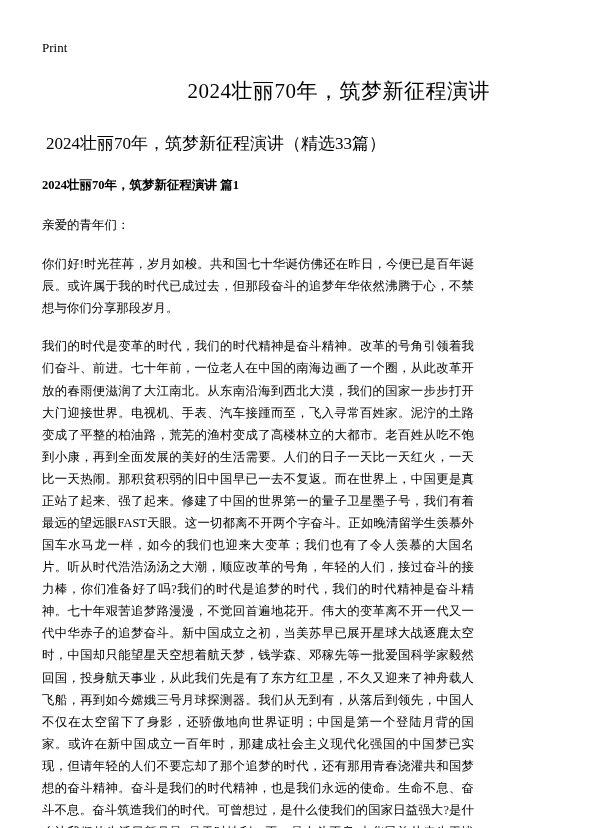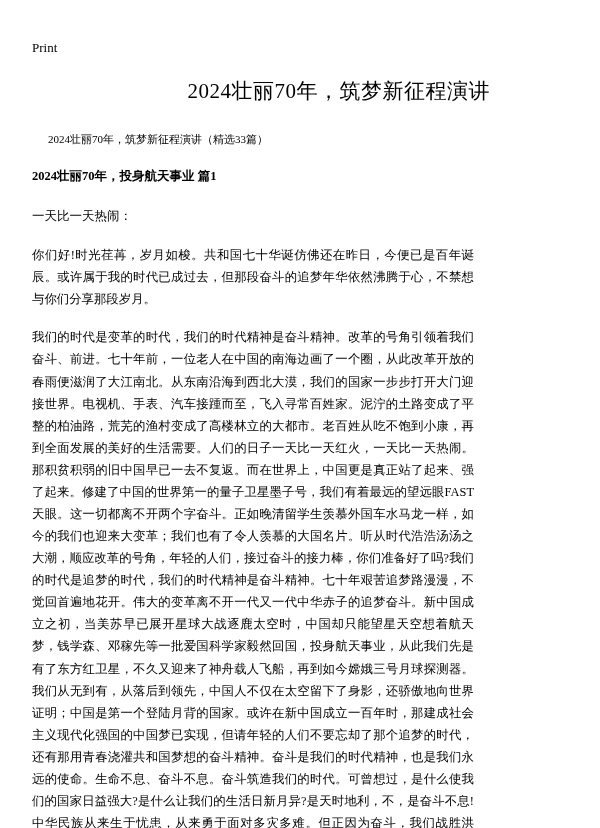--- a/index.html
+++ b/index.html
@@ -12,41 +12,41 @@
     height: 828px;
     font-family: "Liberation Serif", serif;
     color: #000000;
     overflow: hidden;
   }
   .page {
     position: relative;
     width: 532px;
     height: 828px;
     box-sizing: border-box;
-    padding: 40px 42px 20px 32px;
+    padding: 40px 42px 20px 42px;
   }
   .print-label {
     font-family: "Liberation Serif", serif;
     font-size: 13px;
     color: #000;
     margin: 0 0 22px 0;
     line-height: 1.2;
   }
   .doc-title {
     text-align: right;
     font-family: "Liberation Serif", serif;
     font-size: 21px;
     font-weight: normal;
     letter-spacing: 0.5px;
     margin: 8px 0 26px 0;
     line-height: 1.3;
   }
   .subtitle {
-    font-size: 11px;
-    margin: 0 0 20px 16px;
+    font-size: 17px;
+    margin: 0 0 20px 4px;
     line-height: 1.5;
   }
   .section-heading {
     font-size: 12.5px;
     font-weight: bold;
     margin: 0 0 20px 0;
     line-height: 1.5;
   }
   .salutation {
     font-size: 12.5px;
@@ -68,21 +68,21 @@
 <body>
 
 <div class="page">
 
   <div class="print-label">Print</div>
 
   <h1 class="doc-title">2024壮丽70年，筑梦新征程演讲</h1>
 
   <p class="subtitle">2024壮丽70年，筑梦新征程演讲（精选33篇）</p>
 
-  <p class="section-heading">2024壮丽70年，投身航天事业 篇1</p>
+  <p class="section-heading">2024壮丽70年，筑梦新征程演讲 篇1</p>
 
-  <p class="salutation">一天比一天热闹：</p>
+  <p class="salutation">亲爱的青年们：</p>
 
   <p class="para">你们好!时光荏苒，岁月如梭。共和国七十华诞仿佛还在昨日，今便已是百年诞辰。或许属于我的时代已成过去，但那段奋斗的追梦年华依然沸腾于心，不禁想与你们分享那段岁月。</p>
 
   <p class="para">我们的时代是变革的时代，我们的时代精神是奋斗精神。改革的号角引领着我们奋斗、前进。七十年前，一位老人在中国的南海边画了一个圈，从此改革开放的春雨便滋润了大江南北。从东南沿海到西北大漠，我们的国家一步步打开大门迎接世界。电视机、手表、汽车接踵而至，飞入寻常百姓家。泥泞的土路变成了平整的柏油路，荒芜的渔村变成了高楼林立的大都市。老百姓从吃不饱到小康，再到全面发展的美好的生活需要。人们的日子一天比一天红火，一天比一天热闹。那积贫积弱的旧中国早已一去不复返。而在世界上，中国更是真正站了起来、强了起来。修建了中国的世界第一的量子卫星墨子号，我们有着最远的望远眼FAST天眼。这一切都离不开两个字奋斗。正如晚清留学生羡慕外国车水马龙一样，如今的我们也迎来大变革；我们也有了令人羡慕的大国名片。听从时代浩浩汤汤之大潮，顺应改革的号角，年轻的人们，接过奋斗的接力棒，你们准备好了吗?我们的时代是追梦的时代，我们的时代精神是奋斗精神。七十年艰苦追梦路漫漫，不觉回首遍地花开。伟大的变革离不开一代又一代中华赤子的追梦奋斗。新中国成立之初，当美苏早已展开星球大战逐鹿太空时，中国却只能望星天空想着航天梦，钱学森、邓稼先等一批爱国科学家毅然回国，投身航天事业，从此我们先是有了东方红卫星，不久又迎来了神舟载人飞船，再到如今嫦娥三号月球探测器。我们从无到有，从落后到领先，中国人不仅在太空留下了身影，还骄傲地向世界证明；中国是第一个登陆月背的国家。或许在新中国成立一百年时，那建成社会主义现代化强国的中国梦已实现，但请年轻的人们不要忘却了那个追梦的时代，还有那用青春浇灌共和国梦想的奋斗精神。奋斗是我们的时代精神，也是我们永远的使命。生命不息、奋斗不息。奋斗筑造我们的时代。可曾想过，是什么使我们的国家日益强大?是什么让我们的生活日新月异?是天时地利，不，是奋斗不息!中华民族从来生于忧患，从来勇于面对多灾多难。但正因为奋斗，我们战胜洪水，战胜病疫。正因为奋斗，我们让滚滚黄沙成绿洲。没有那些笃志创新的科技先锋，没有那些精益求精的工国工匠，以及无数坚守奋斗的人们，哪得如此成就?奋斗吧，青年们，让我们拉起神牙创造更辉煌的未来!我的时代在那头，你的时代在这头，中间连接着奋斗。年轻的人们，我们了解了我们的时代，那你们准备好迎接你们的时代了吗?</p>
 
 </div>
 
 </body></html>

